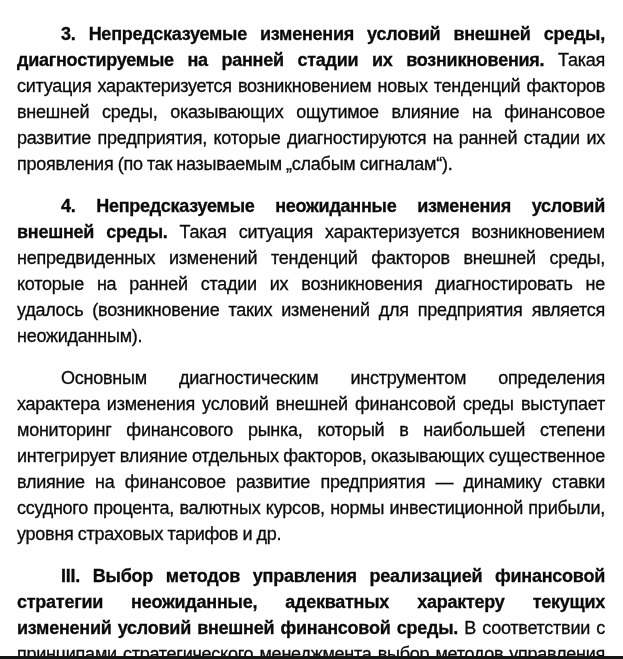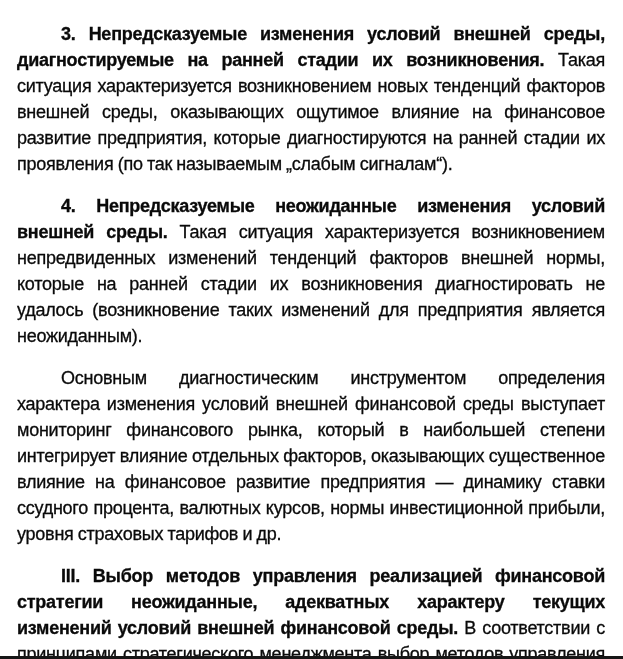--- a/index.html
+++ b/index.html
@@ -52,21 +52,21 @@
 
   <p class="para">
     <span class="num">3.</span>
     <span class="lead">Непредсказуемые изменения условий внешней среды, диагностируемые на ранней стадии их возникновения.</span>
     <span class="body-text">Такая ситуация характеризуется возникновением новых тенденций факторов внешней среды, оказывающих ощутимое влияние на финансовое развитие предприятия, которые диагностируются на ранней стадии их проявления (по так называемым „слабым сигналам“).</span>
   </p>
 
   <p class="para spaced">
     <span class="num">4.</span>
     <span class="lead">Непредсказуемые неожиданные изменения условий внешней среды.</span>
-    <span class="body-text">Такая ситуация характеризуется возникновением непредвиденных изменений тенденций факторов внешней нормы, которые на ранней стадии их возникновения диагностировать не удалось (возникновение таких изменений для предприятия является неожиданным).</span>
+    <span class="body-text">Такая ситуация характеризуется возникновением непредвиденных изменений тенденций факторов внешней среды, которые на ранней стадии их возникновения диагностировать не удалось (возникновение таких изменений для предприятия является неожиданным).</span>
   </p>
 
   <p class="para">
     <span class="body-text">Основным диагностическим инструментом определения характера изменения условий внешней финансовой среды выступает мониторинг финансового рынка, который в наибольшей степени интегрирует влияние отдельных факторов, оказывающих существенное влияние на финансовое развитие предприятия — динамику ставки ссудного процента, валютных курсов, нормы инвестиционной прибыли, уровня страховых тарифов и др.</span>
   </p>
 
   <p class="para spaced">
     <span class="num">III.</span>
     <span class="lead">Выбор методов управления реализацией финансовой стратегии неожиданные, адекватных характеру текущих изменений условий внешней финансовой среды.</span>
     <span class="body-text">В соответствии с принципами стратегического менеджмента выбор методов управления реализацией финансовой стратегии предприятия должен исходить из конкретных условий внешней финансовой среды. Эти условия могут носить относительно стабильный характер или непредсказуемо изменяться с очень высокой скоростью, что предопределяет соответствующую динамику использования конкретных методов управления реализацией стратегии на</span>

